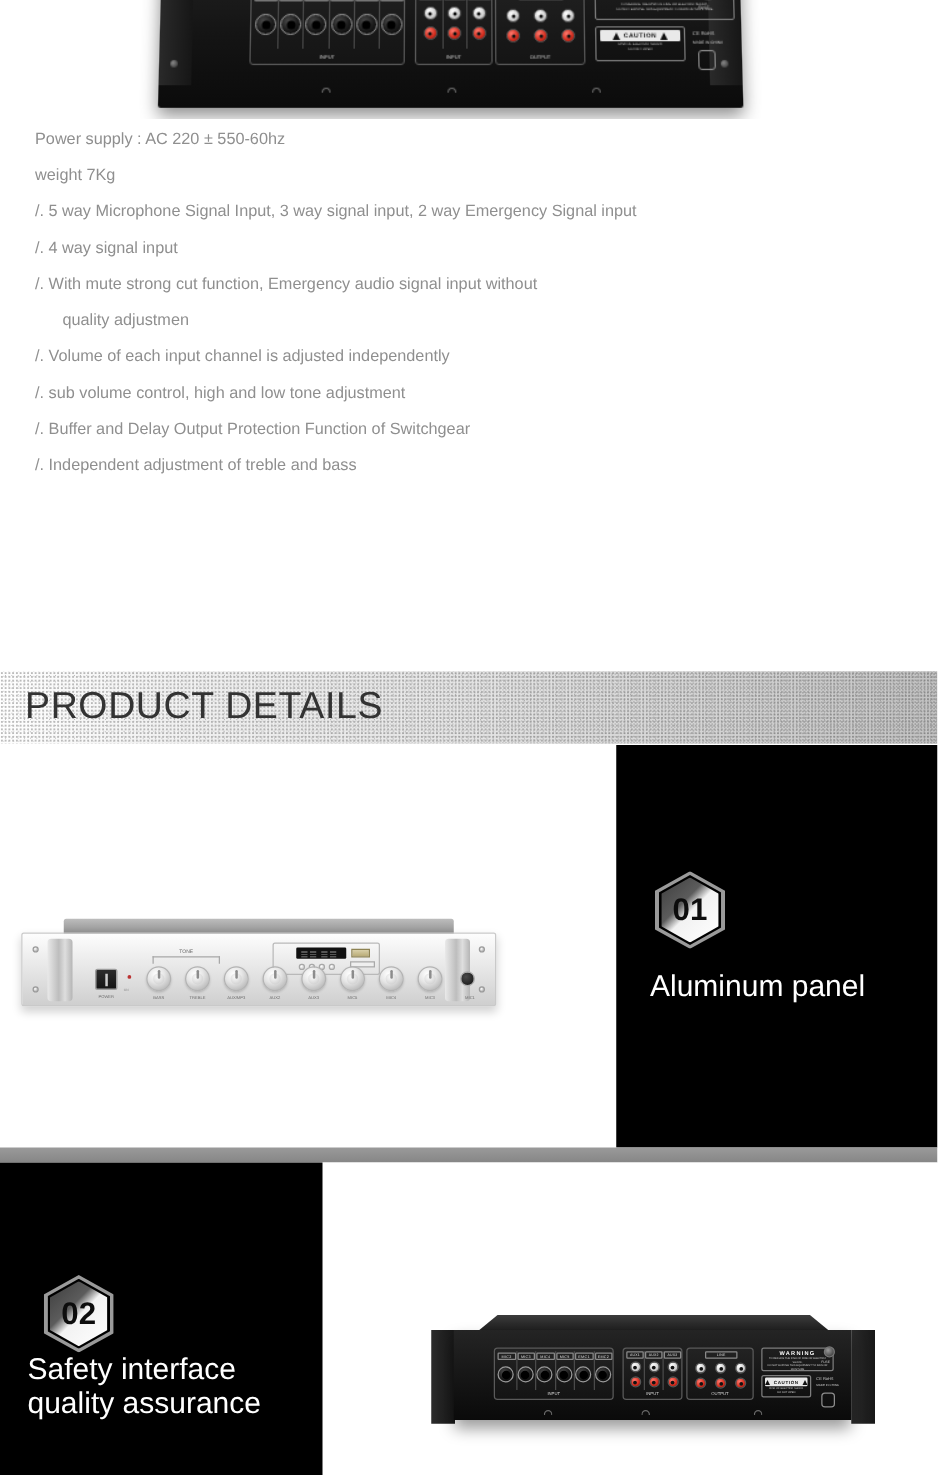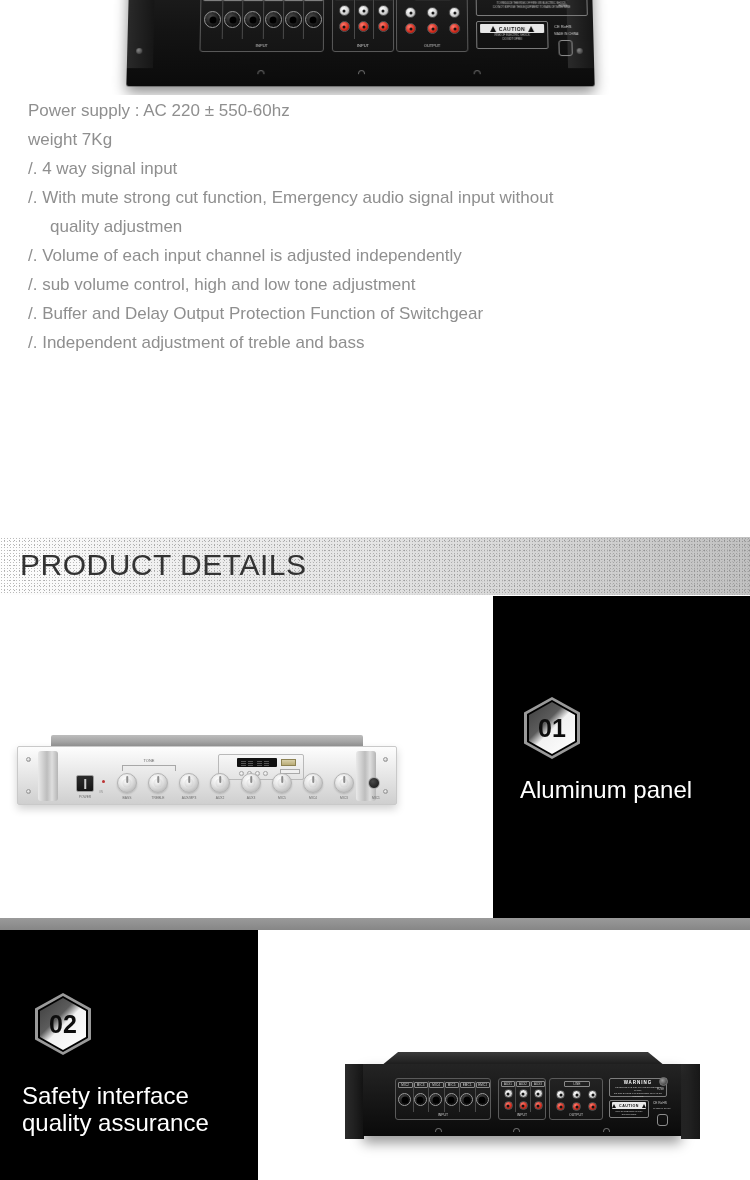--- a/index.html
+++ b/index.html
@@ -53,21 +53,21 @@
   .fuse { position:absolute; width:12px; height:12px; border-radius:50%;
           background:radial-gradient(circle at 35% 33%,#9a9a9a,#2b2b2b); border:1px solid #777; }
   .acplug { position:absolute; width:14px; height:16px; border:1.5px solid #8d8d8d; border-radius:3px; }
   .tiny { position:absolute; font-size:3.2px; color:#ccc; }
   .vent { position:absolute; width:7px; height:4px; border-radius:50% 50% 0 0 / 100% 100% 0 0;
           border:1px solid #6a6a6a; border-bottom:none; }
 
   
   .specs { position:absolute; left:0; top:96px; width:750px; }
   .specs p {
-    color:#8f8f8f; font-size:17px; line-height:29px;
+    color:#8f8f8f; font-size:13px; line-height:29px;
     padding-left:28px; white-space:pre; font-family:"Liberation Sans",sans-serif;
   }
   .specs p.indent { padding-left:50px; }
 
   
   .banner { position:absolute; left:0; top:537px; width:750px; height:58px;
             background:linear-gradient(100deg,#ffffff 0%,#f2f2f2 18%,#e6e6e6 48%,#d2d2d2 78%,#c2c2c2 100%);
             overflow:hidden; }
   .banner .noise { position:absolute; inset:0; opacity:.5;
       background-image:
@@ -266,20 +266,21 @@
 
       <div class="vent" style="left:130px; bottom:12px;"></div>
       <div class="vent" style="left:230px; bottom:12px;"></div>
       <div class="vent" style="left:345px; bottom:12px;"></div>
     </div>
   </div>
 
   <div class="specs">
     <p>Power supply : AC 220 ± 550-60hz</p>
     <p>weight 7Kg</p>
+    <p>/. 5 way Microphone Signal Input, 3 way signal input, 2 way Emergency Signal input</p>
     <p>/. 4 way signal input</p>
     <p>/. With mute strong cut function, Emergency audio signal input without</p>
     <p class="indent">quality adjustmen</p>
     <p>/. Volume of each input channel is adjusted independently</p>
     <p>/. sub volume control, high and low tone adjustment</p>
     <p>/. Buffer and Delay Output Protection Function of Switchgear</p>
     <p>/. Independent adjustment of treble and bass</p>
   </div>
 
   <div class="banner">
@@ -377,21 +378,21 @@
 
       <div class="mic-in" style="left:350px; top:30px;"></div>
       <div class="klbl" style="left:345px; top:49px;">MIC1</div>
     </div>
   </div>
 
   <div class="divider"></div>
 
   <div class="sec2">
     <div class="black">
-      <div class="badge-wrap" style="left:35px; top:63px;">
+      <div class="badge-wrap" style="left:35px; top:90px;">
         <div class="hexo">
           <div class="hex border"></div>
           <div class="hex inner"></div>
           <div class="hex fill"></div>
           <div class="hexnum">02</div>
         </div>
       </div>
       <div class="cap" style="left:22px; top:152px;">Safety interface
 quality assurance</div>
     </div>

